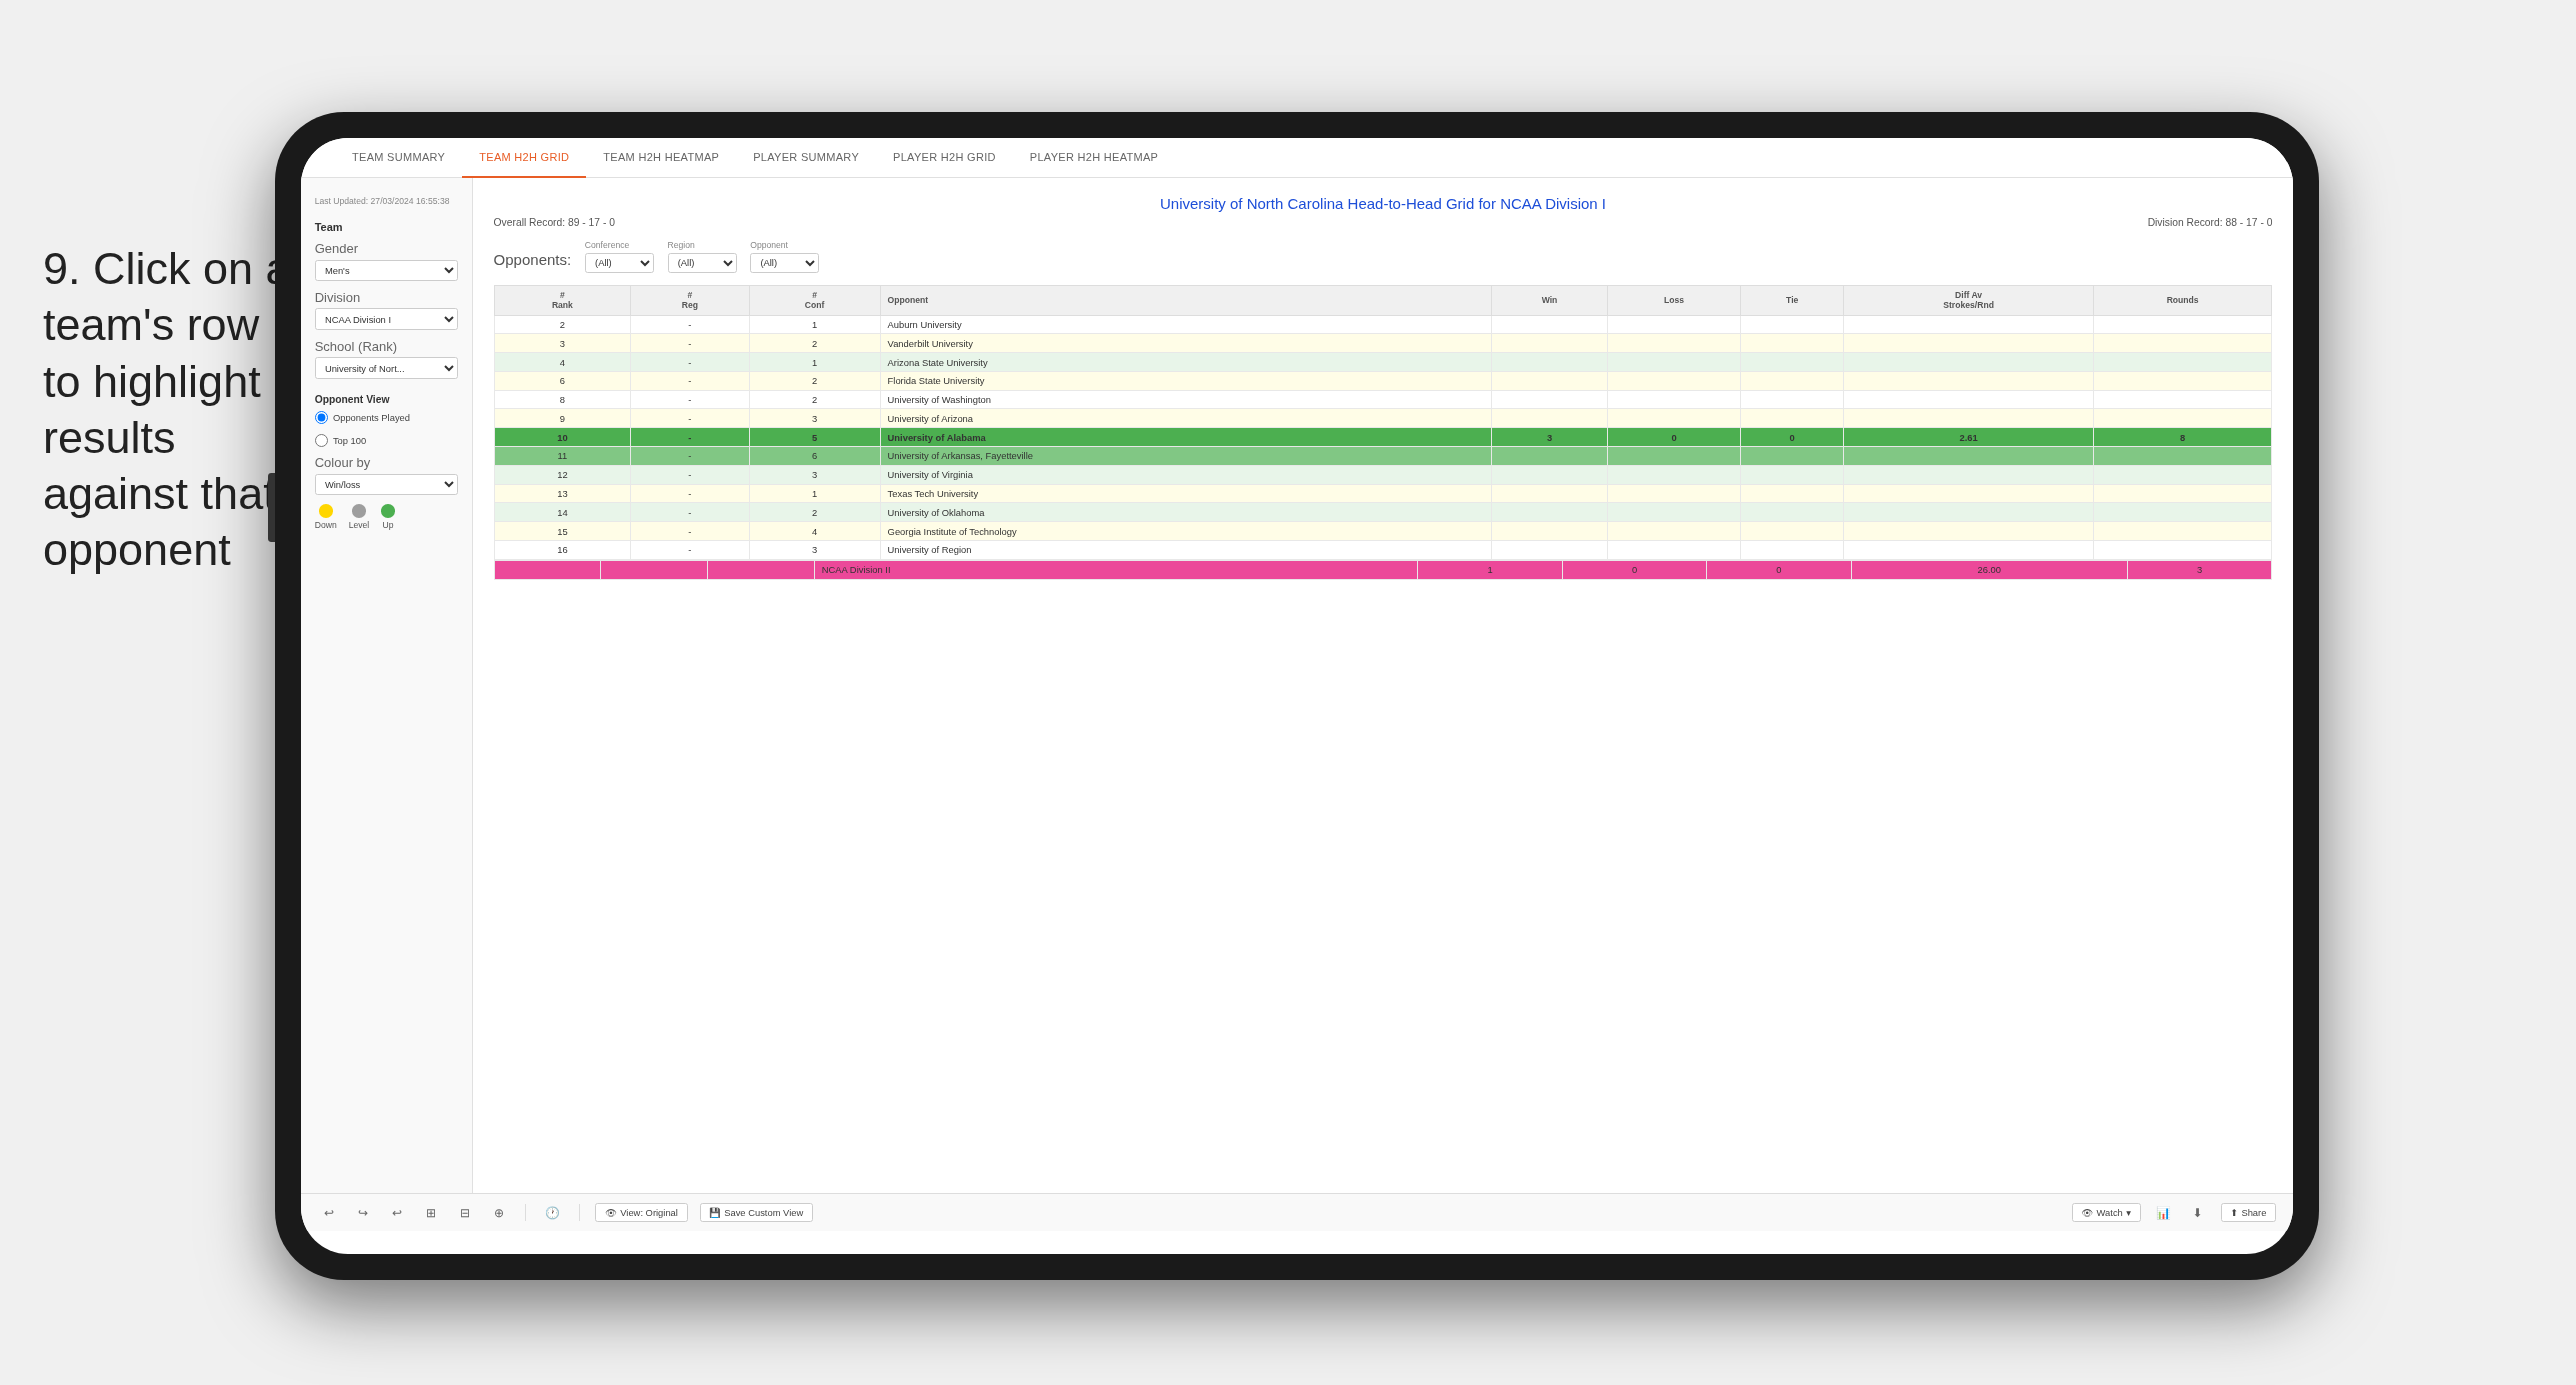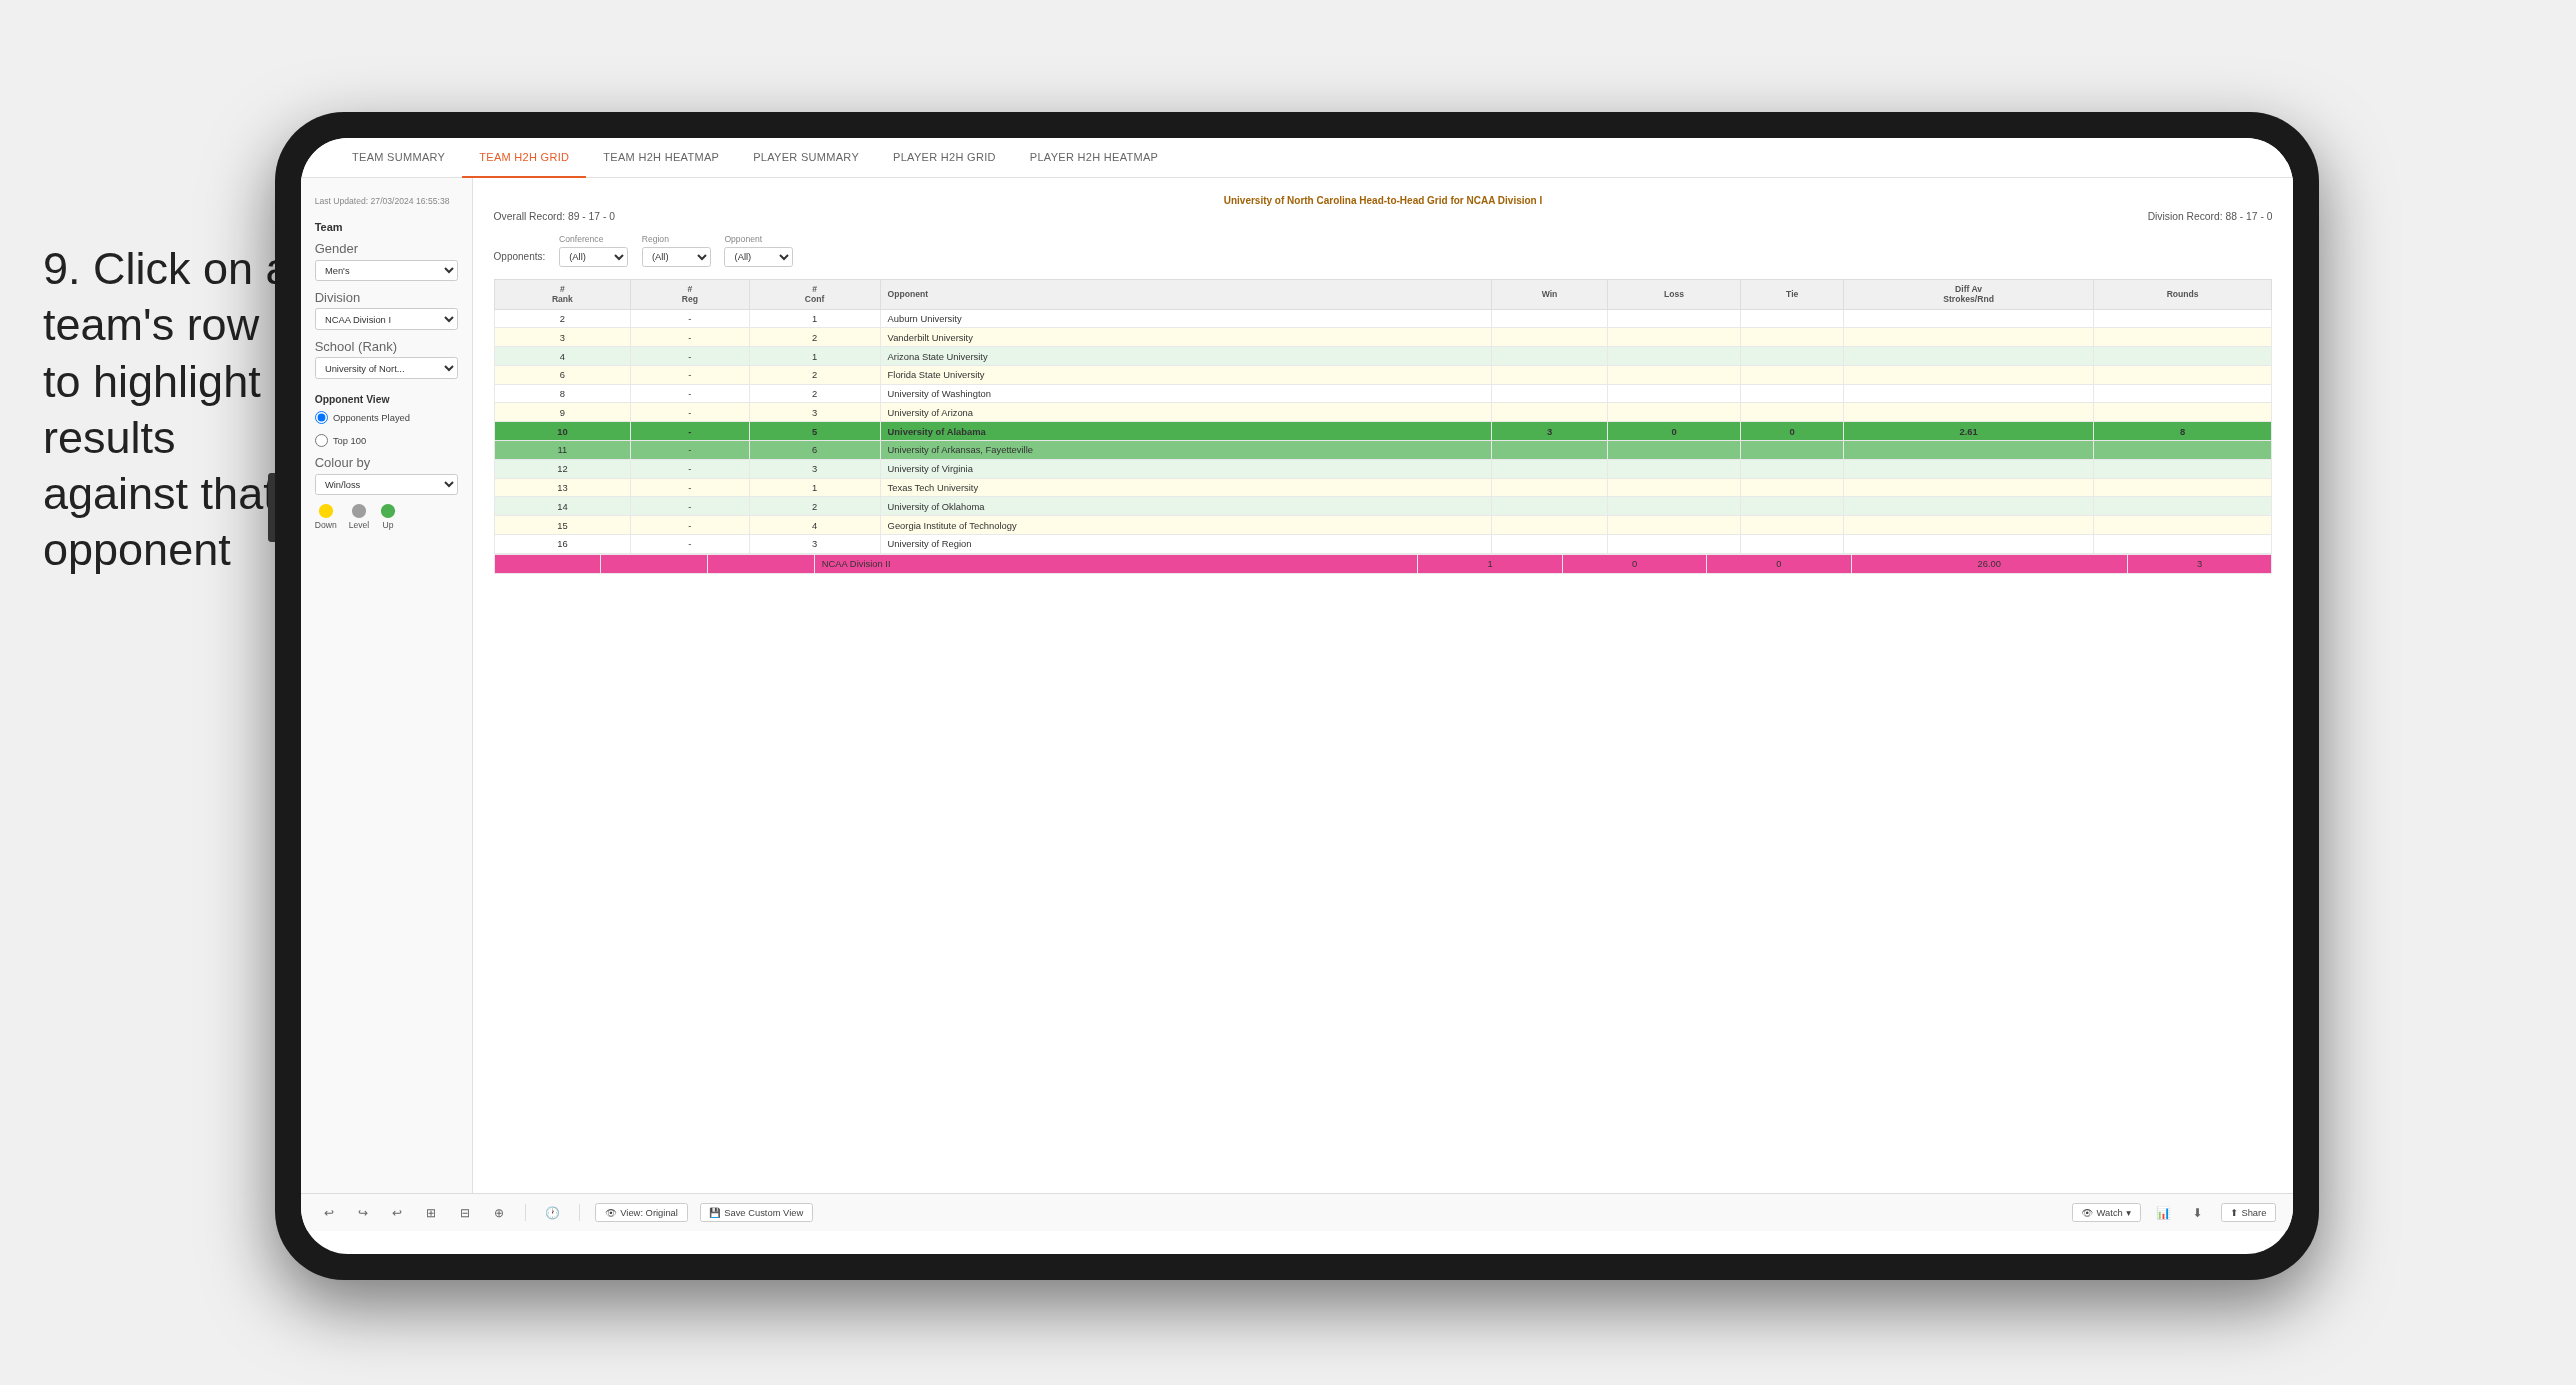--- a/index.html
+++ b/index.html
@@ -258,23 +258,23 @@
 
     
     .data-area {
       flex: 1;
       padding: 17px 20.6px;
       overflow: auto;
       background: #fff;
     }
 
     .grid-title {
-      font-size: 10px;
-      font-weight: 700;
-      color: #a16207;
+      font-size: 15px;
+      font-weight: 400;
+      color: #1d4ed8;
       margin-bottom: 5.2px;
       text-align: center;
     }
 
     .records-row {
       display: flex;
       justify-content: space-between;
       font-size: 10.3px;
       color: #555;
       margin-bottom: 12px;
@@ -303,21 +303,21 @@
       padding: 2.6px 17px 2.6px 5.2px;
       font-size: 9.4px;
       border: 0.9px solid #ccc;
       border-radius: 2.6px;
       background: #fff;
       color: #333;
       min-width: 69px;
     }
 
     .opponents-label {
-      font-size: 10px;
+      font-size: 15px;
       color: #555;
       align-self: flex-end;
       margin-bottom: 5px;
     }
 
     
     .h2h-table {
       width: 100%;
       border-collapse: collapse;
       font-size: 9.4px;

